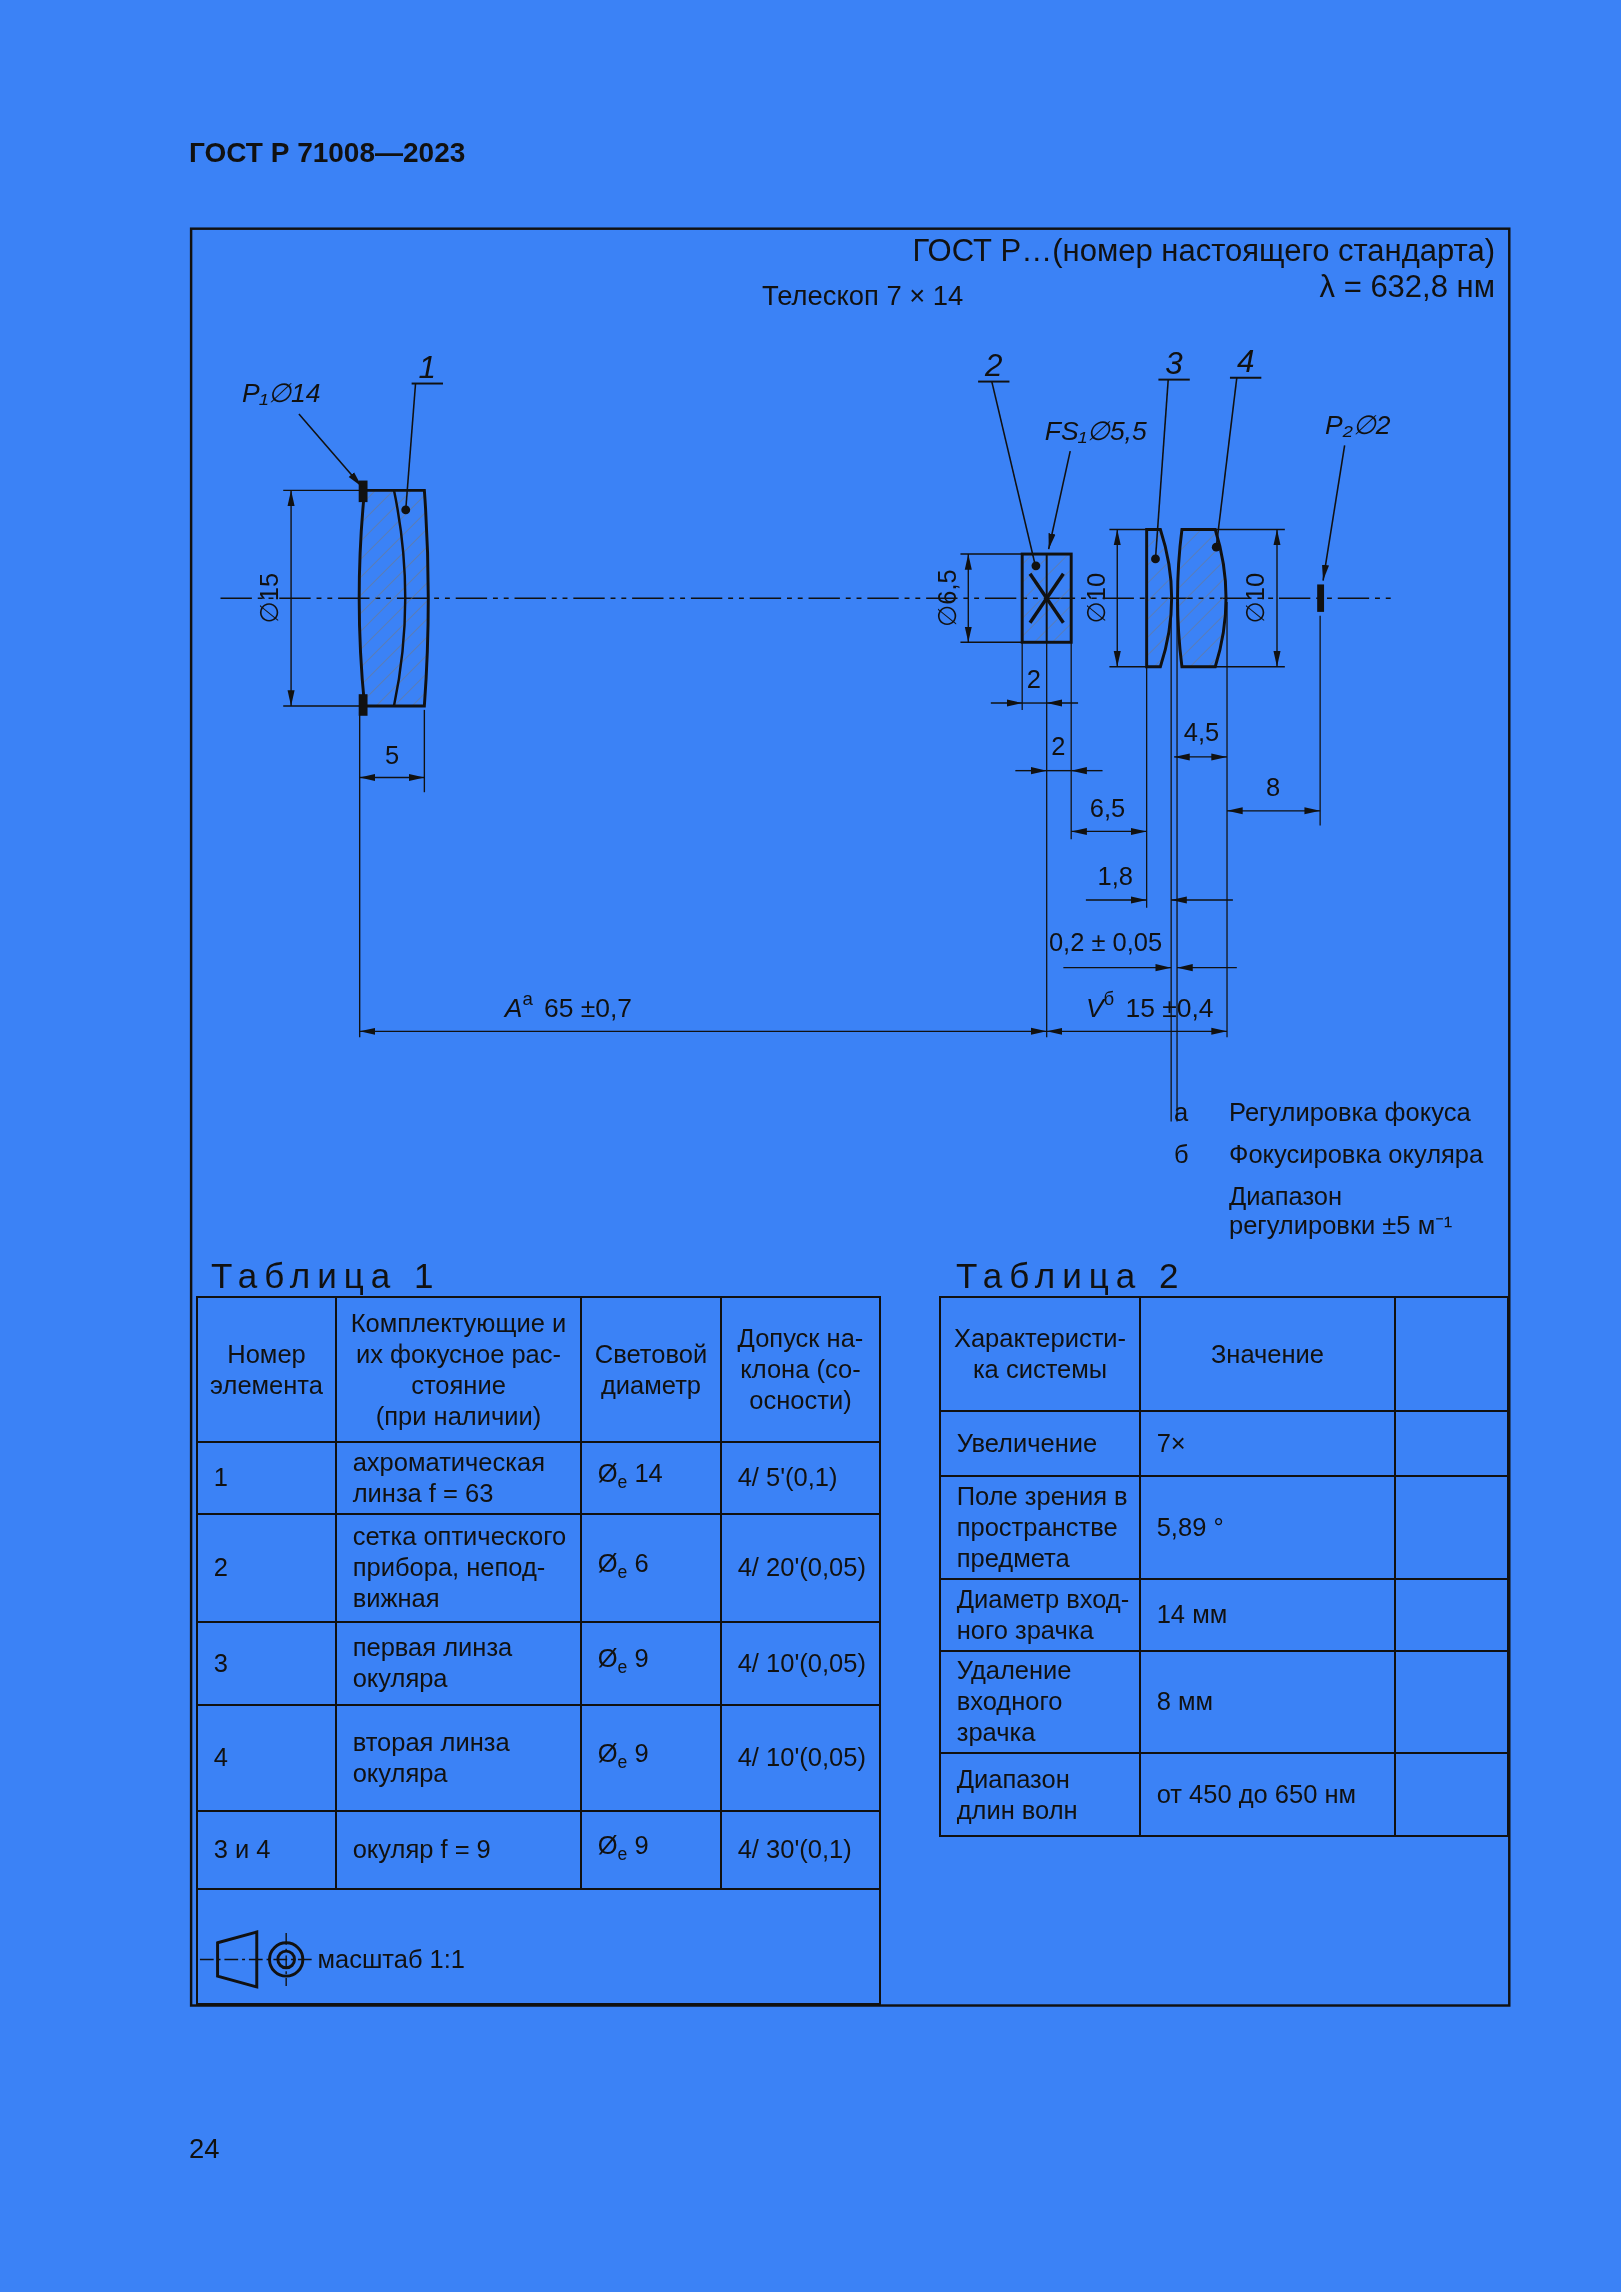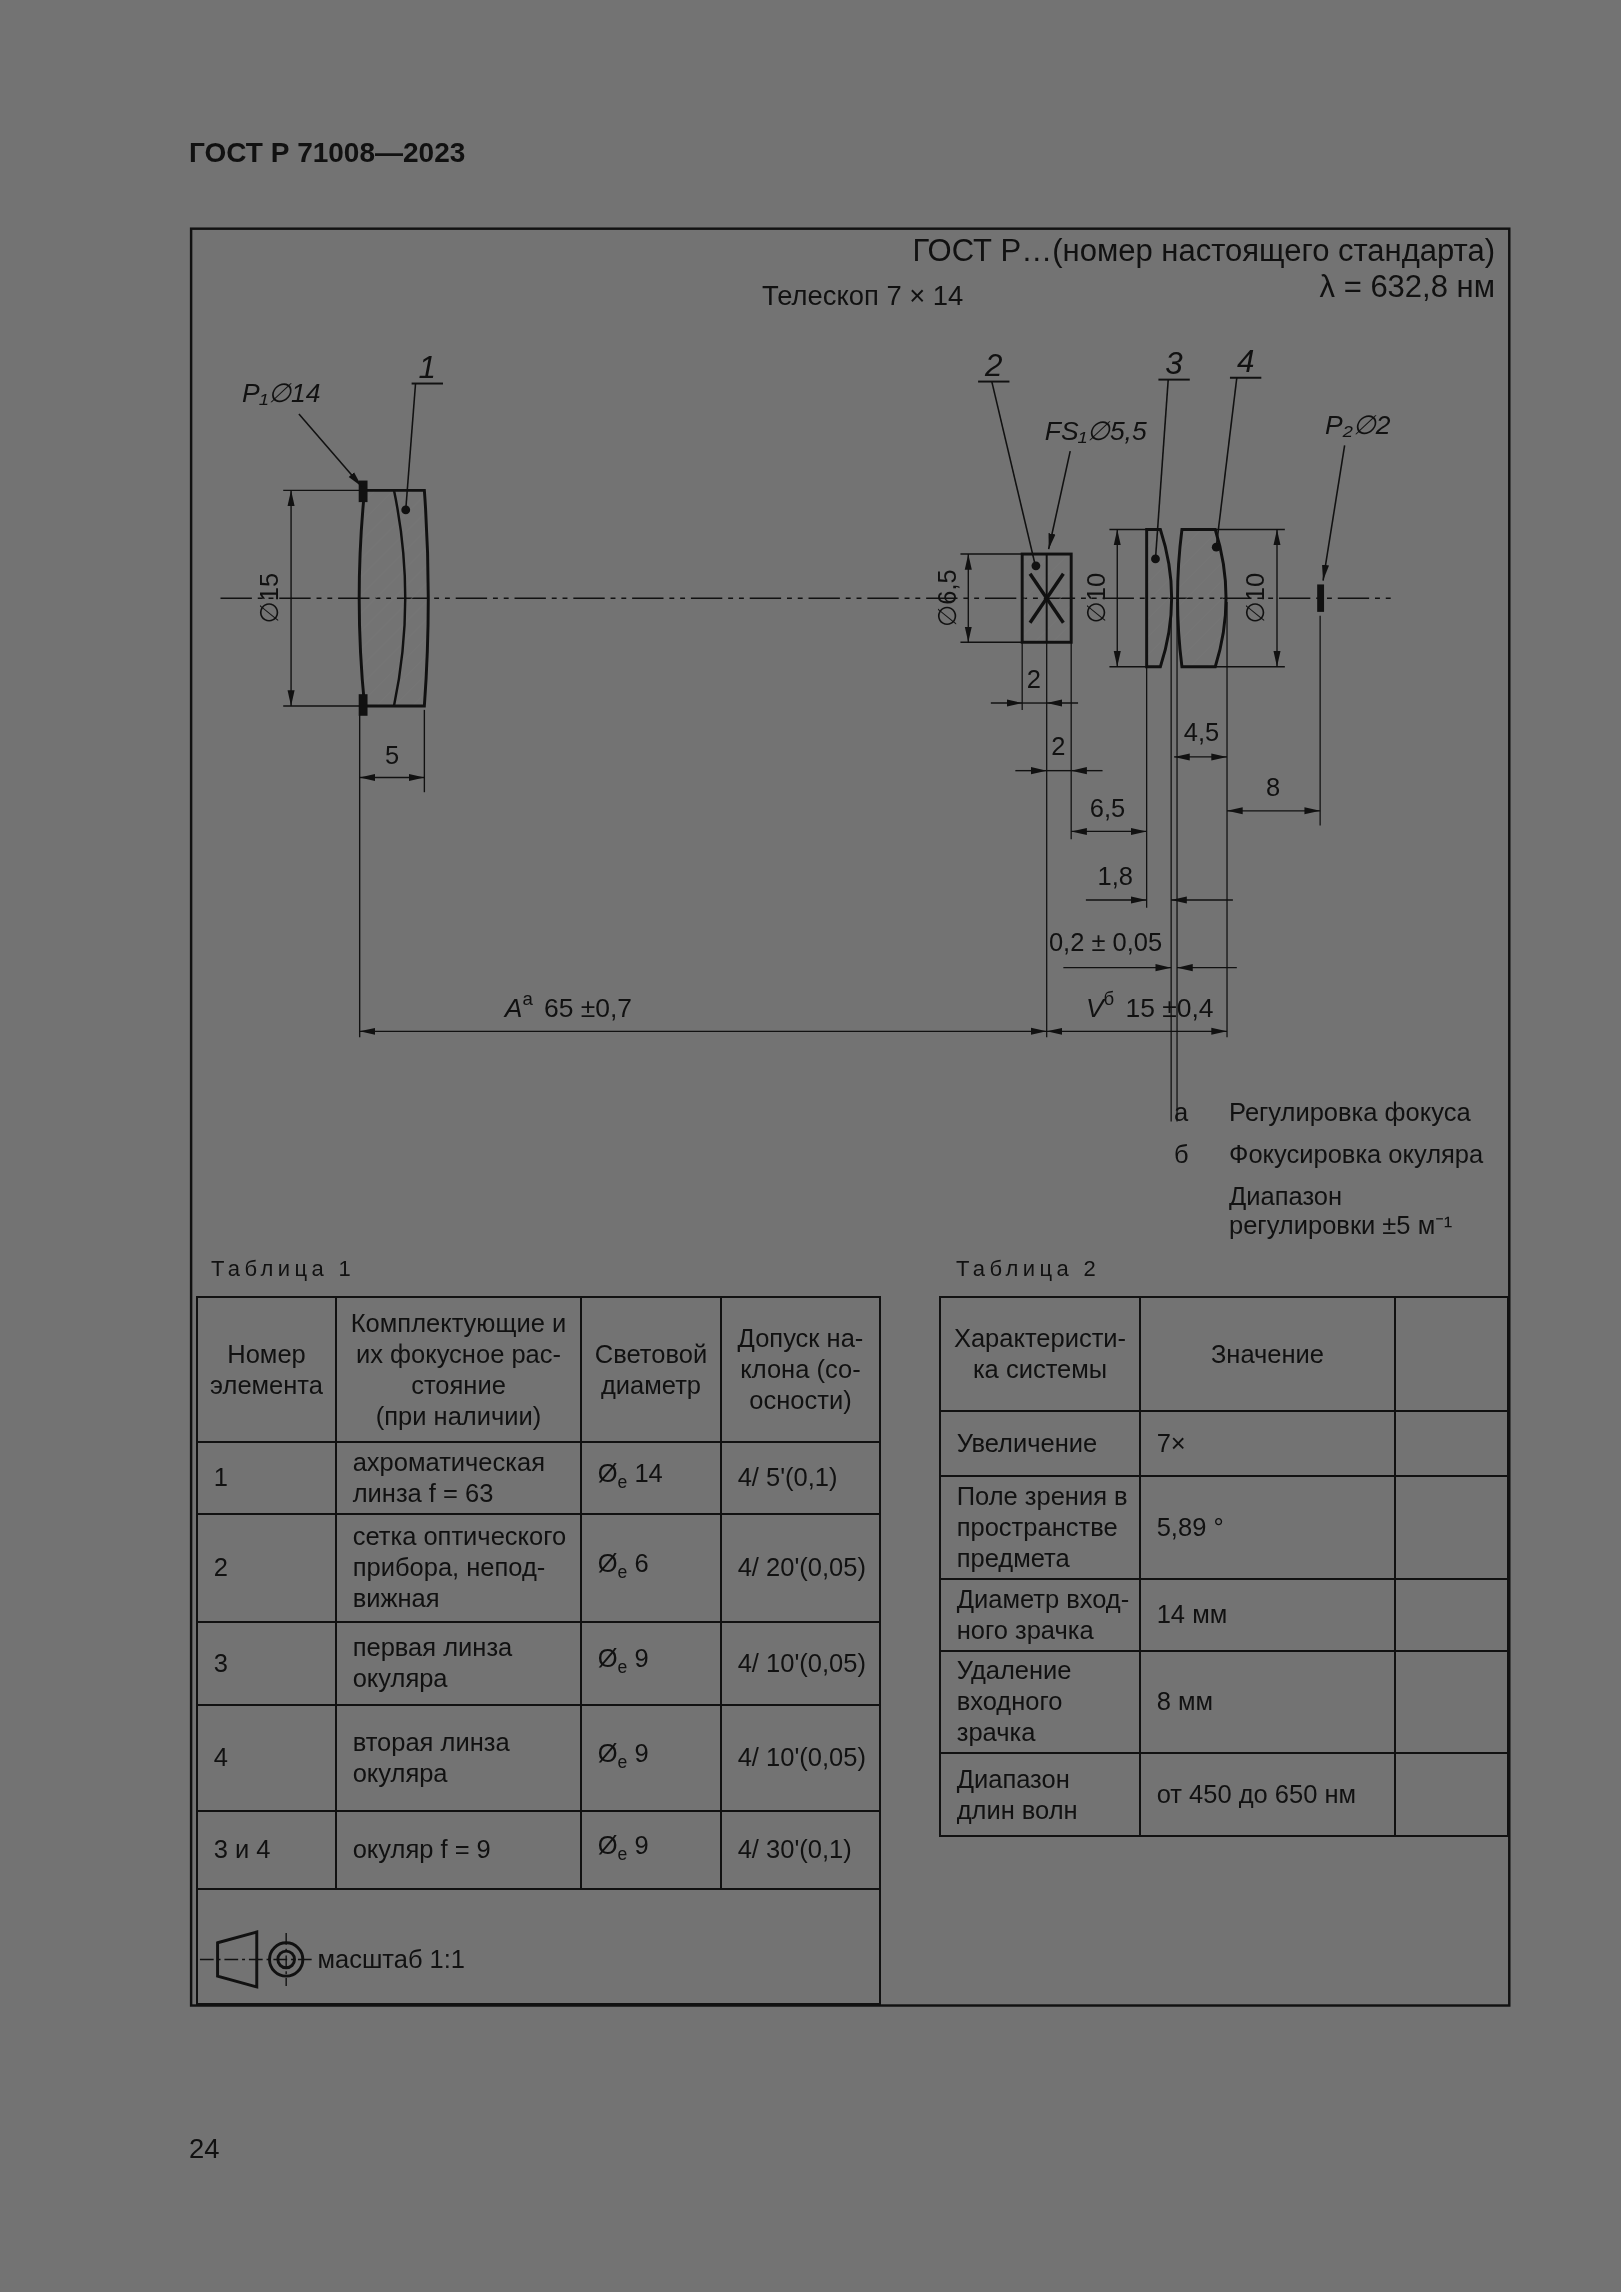--- a/index.html
+++ b/index.html
@@ -1,26 +1,26 @@
 <!DOCTYPE html>
 <html><head>
 <meta charset="utf-8">
 <style>
   html,body{margin:0;padding:0;background:#e8e8e8;}
-  .page{position:relative;width:1621px;height:2293px;background:#737373;
+  .page{position:relative;width:1621px;height:2293px;background:#3b82f6;
         font-family:"Liberation Sans",sans-serif;color:#111;overflow:hidden;}
   .abs{position:absolute;}
   .doc-header{left:189px;top:137px;font-size:28px;font-weight:bold;}
   .fig-ref{left:588px;top:233px;width:907px;text-align:right;font-size:31px;line-height:36px;}
   .fig-title{left:762px;top:280px;font-size:27.4px;}
   .notes{font-size:25.5px;line-height:29px;}
   .note-row{position:absolute;display:flex;}
   .note-marker{width:55px;}
   .note-multiline{white-space:pre-line;}
-  .tbl-label{font-size:22px;letter-spacing:0.2em;}
+  .tbl-label{font-size:35px;letter-spacing:0.2em;}
   table.gost{position:absolute;border-collapse:collapse;table-layout:fixed;
              font-size:25.5px;line-height:31px;}
   table.gost td{border:2.9px solid #111;vertical-align:middle;padding:3.9px 5.9px 3.9px 15.7px;
                 white-space:pre-line;overflow:hidden;}
   table.gost td.ctr{text-align:center;padding:3.9px 5.9px;}
   .sub{font-size:17.6px;vertical-align:-5.9px;}
   .sym-cell{padding:0 !important;}
   .caption{left:191px;top:2045px;width:1318px;text-align:center;font-size:26.5px;}
   .page-num{left:189px;top:2133px;font-size:27.4px;}
   svg text{font-family:"Liberation Sans",sans-serif;fill:#111;}

